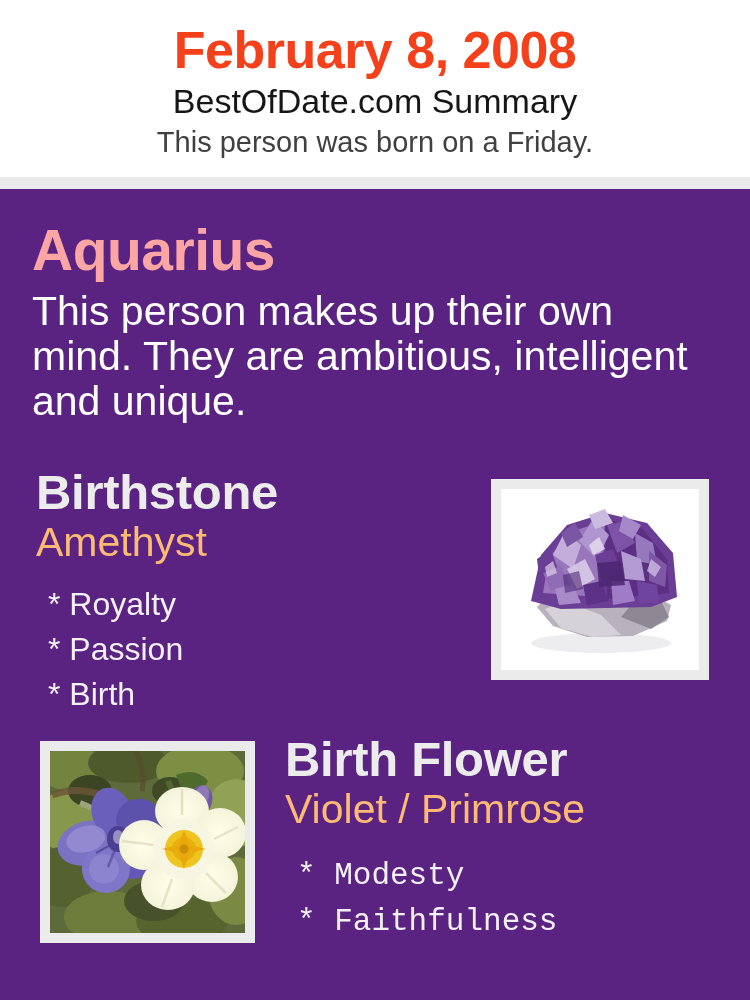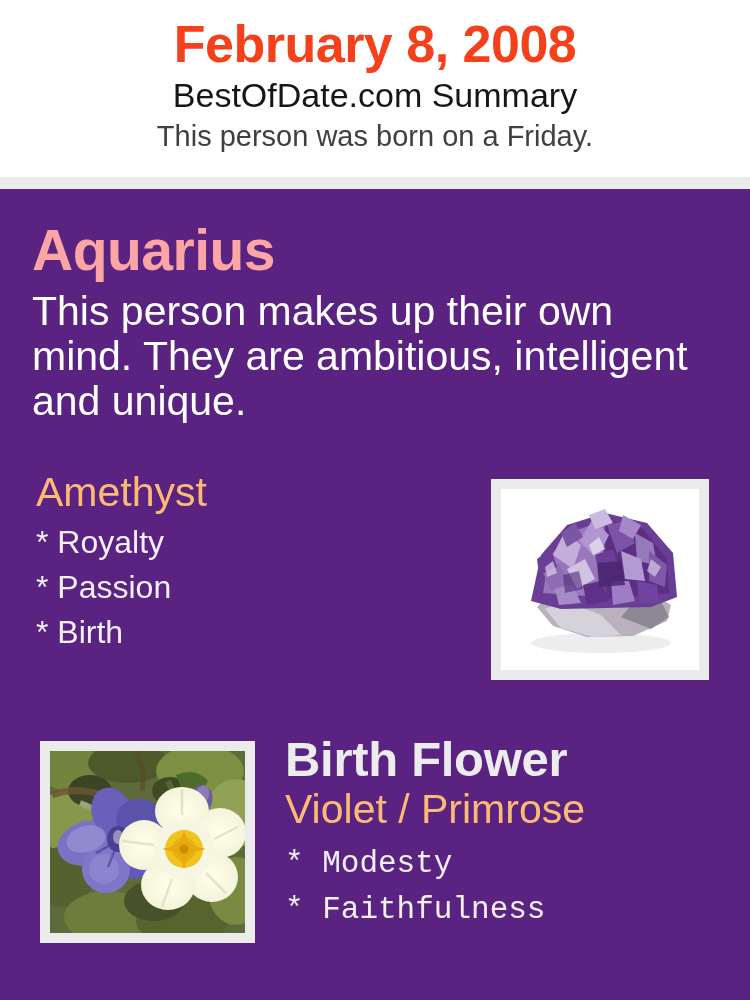--- a/index.html
+++ b/index.html
@@ -25,21 +25,21 @@
     position: absolute;
     left: 0; top: 0;
     width: 750px;
     height: 177px;
     background: #ffffff;
     text-align: center;
     box-sizing: border-box;
   }
   .header-date {
     margin: 0;
-    padding-top: 16px;
+    padding-top: 22px;
     font-size: 52px;
     font-weight: bold;
     line-height: 1.08;
     letter-spacing: -0.5px;
     color: #f4411c;
     font-family: "Liberation Sans", sans-serif;
   }
   .header-site {
     margin: 0;
     padding-top: 5px;
@@ -121,21 +121,21 @@
   }
   .section-sub {
     margin: 0;
     padding-top: 2px;
     font-size: 41px;
     font-weight: normal;
     line-height: 1.08;
     color: #fdba74;
   }
   .trait-list {
-    margin: 0;
+    margin: 12px;
     padding: 6px 0 0 0;
     list-style: none;
   }
   .trait-list li {
     font-size: 32px;
     font-weight: normal;
     line-height: 45px;
     color: #f2f0f4;
     white-space: pre;
   }
@@ -206,20 +206,21 @@
 
   <div class="body-panel">
 
     <div class="zodiac">
       <h2 class="zodiac-title">Aquarius</h2>
       <p class="zodiac-desc">This person makes up their own mind. They are ambitious, intelligent and unique.</p>
     </div>
 
     <div class="stone-block">
       <div class="stone-text">
+        <h2 class="section-heading">Birthstone</h2>
         <div class="section-sub">Amethyst</div>
         <ul class="trait-list">
           <li>* Royalty</li>
           <li>* Passion</li>
           <li>* Birth</li>
         </ul>
       </div>
     </div>
 
     <div class="flower-block">

